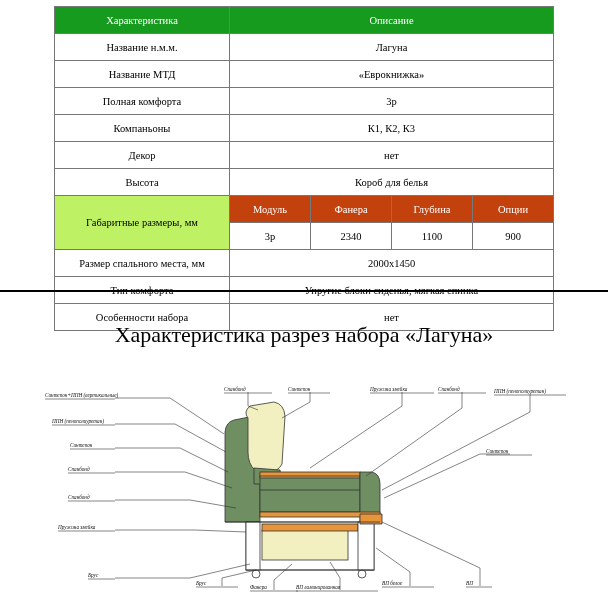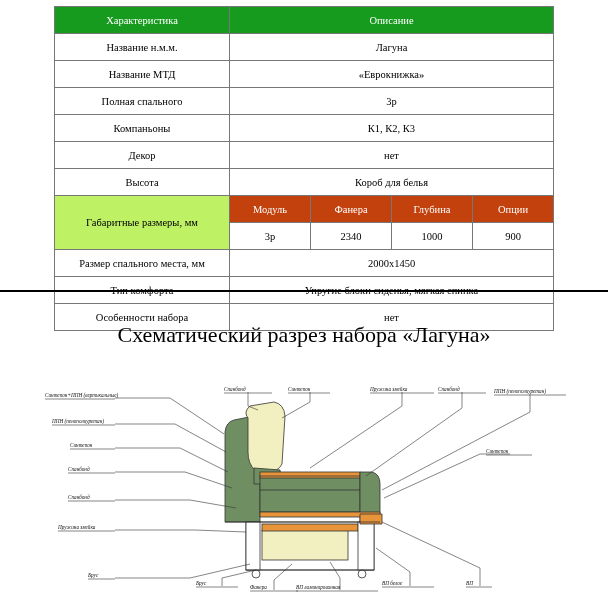--- a/index.html
+++ b/index.html
@@ -85,21 +85,21 @@
 
       <tr>
         <td class="lbl">Название н.м.м.</td>
         <td colspan="4">Лагуна</td>
       </tr>
       <tr>
         <td class="lbl">Название МТД</td>
         <td colspan="4">«Еврокнижка»</td>
       </tr>
       <tr>
-        <td class="lbl">Полная спального</td>
+        <td class="lbl">Полная комфорта</td>
         <td colspan="4">3р</td>
       </tr>
       <tr>
         <td class="lbl">Компаньоны</td>
         <td colspan="4">К1, К2, К3</td>
       </tr>
       <tr>
         <td class="lbl">Декор</td>
         <td colspan="4">нет</td>
       </tr>
@@ -111,21 +111,21 @@
       <tr class="sub">
         <td class="lbl dim-label" rowspan="2" style="background:#bef264;color:#000;">Габаритные размеры, мм</td>
         <td>Модуль</td>
         <td>Фанера</td>
         <td>Глубина</td>
         <td>Опции</td>
       </tr>
       <tr>
         <td>3р</td>
         <td>2340</td>
-        <td>1000</td>
+        <td>1100</td>
         <td>900</td>
       </tr>
 
       <tr>
         <td class="lbl">Размер спального места, мм</td>
         <td colspan="4">2000х1450</td>
       </tr>
       <tr>
         <td class="lbl">Тип комфорта</td>
         <td colspan="4">Упругие блоки сиденья, мягкая спинка</td>
@@ -133,21 +133,21 @@
       <tr>
         <td class="lbl">Особенности набора</td>
         <td colspan="4">нет</td>
       </tr>
     </tbody>
       </table>
   </div>
 
   <div class="divider"></div>
 
-  <div class="scheme-title">Схематический разрез набора «Лагуна»</div>
+  <div class="scheme-title">Характеристика разрез набора «Лагуна»</div>
 
   <div class="diagram">
     <svg width="588" height="228" viewBox="0 0 588 228" xmlns="http://www.w3.org/2000/svg">
 
       <g stroke="#333" stroke-width="0.8" fill="none">
 
         <path d="M215 115 L215 60 Q216 50 224 48 L244 44 L250 50 L250 150 L215 150 Z" fill="#6f8f63"></path>
 
         <path d="M238 46 Q233 40 240 34 L264 30 Q274 32 275 44 L272 92 Q268 100 258 100 L245 98 Q238 92 238 80 Z" fill="#f2efc0"></path>
 

